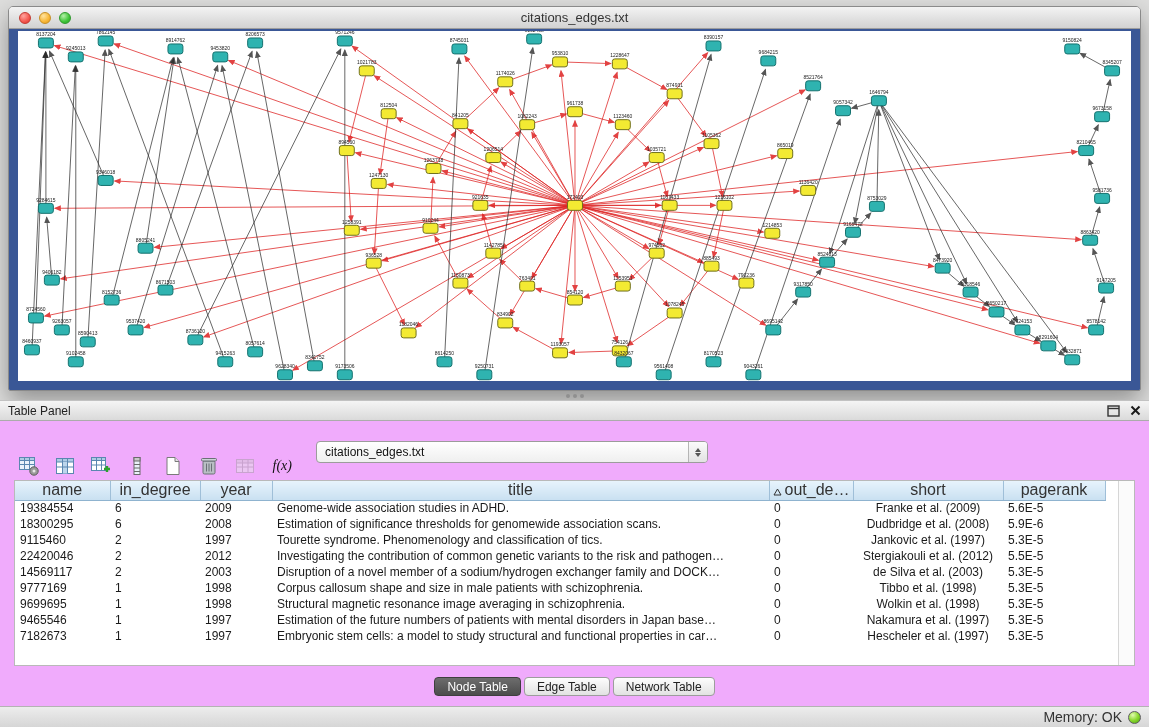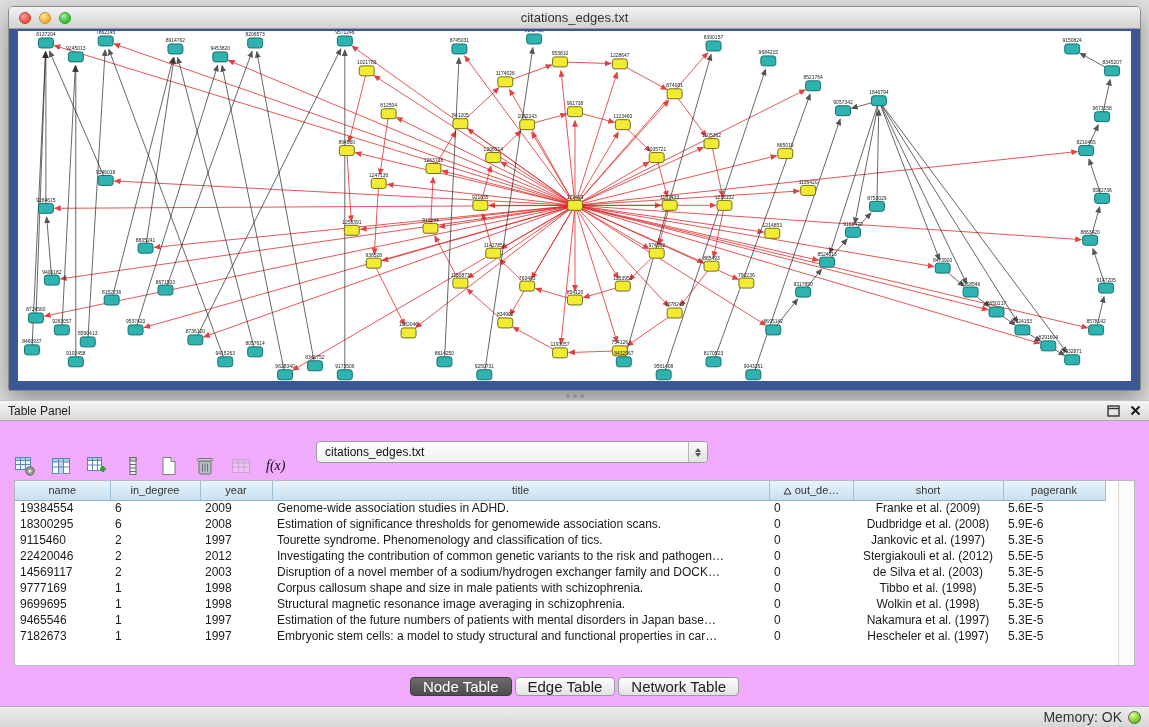--- a/index.html
+++ b/index.html
@@ -28,52 +28,52 @@
 
   
   .table-panel{position:absolute;left:0;top:400px;width:1149px;height:306px;background:#f0abfc;box-sizing:border-box;}
   .panel-header{height:21px;background:linear-gradient(#f5f5f5,#dadada);border-top:1px solid #c2c2c2;
     border-bottom:1px solid #ababab;display:flex;align-items:center;padding:0 8px;box-sizing:border-box;font-size:12px;color:#222;}
   .panel-title{flex:1;}
   .panel-actions{display:flex;align-items:center;gap:10px;}
   .panel-actions svg{display:block;}
 
   .toolbar{height:58px;display:flex;align-items:center;padding:4px 10px 0 14px;box-sizing:border-box;gap:10px;}
-  .tool-btn{width:26px;height:26px;border:none;background:transparent;padding:0;display:flex;align-items:center;justify-content:flex-start;cursor:default;margin-top:28px;}
+  .tool-btn{width:26px;height:26px;border:none;background:transparent;padding:0;display:flex;align-items:center;justify-content:flex-end;cursor:default;margin-top:28px;}
   .tool-btn svg{display:block;}
   .fx-label{font-family:"Liberation Serif",serif;font-style:italic;font-size:14px;color:#111;}
 
   .combo{margin-left:14px;width:392px;height:22px;border:1px solid #9c9c9c;border-radius:4px;
     background:linear-gradient(#ffffff,#efefef);display:flex;align-items:center;box-sizing:border-box;overflow:hidden;}
   .combo-value{flex:1;font-size:12px;color:#111;padding-left:8px;white-space:nowrap;overflow:hidden;}
   .combo-arrows{width:18px;height:100%;border-left:1px solid #b5b5b5;background:linear-gradient(#fbfbfb,#e2e2e2);
     display:flex;flex-direction:column;align-items:center;justify-content:center;gap:1px;}
   .combo-arrows span{width:0;height:0;border-left:3.5px solid transparent;border-right:3.5px solid transparent;display:block;}
   .arrow-up{border-bottom:4px solid #555;}
   .arrow-down{border-top:4px solid #555;}
 
   .table-wrap{position:absolute;left:14px;right:14px;top:80px;height:186px;background:#ffffff;border:1px solid #b9b9b9;box-sizing:border-box;overflow:hidden;}
   .vscroll{position:absolute;top:0;right:0;bottom:0;width:15px;background:#fbfbfb;border-left:1px solid #d6d6d6;}
   table{border-collapse:collapse;table-layout:fixed;width:1090px;}
-  th{height:19px;font-size:11px;font-weight:normal;color:#333;text-align:center;
+  th{height:19px;font-size:16px;font-weight:normal;color:#333;text-align:center;
     background:linear-gradient(#e7f3fc,#c9e0f1);border-right:1px solid #9fbfd8;border-bottom:1px solid #8fb3cf;
     white-space:nowrap;overflow:hidden;padding:0 3px;box-sizing:border-box;}
   th .sort-ico{display:inline-block;vertical-align:-1px;margin-right:3px;}
   td{height:16px;font-size:12px;color:#1a1a1a;padding:0 5px;white-space:nowrap;overflow:hidden;box-sizing:border-box;}
   td.c5{text-align:center;}
   colgroup col:nth-child(1){width:95px;}
   colgroup col:nth-child(2){width:90px;}
   colgroup col:nth-child(3){width:72px;}
   colgroup col:nth-child(4){width:497px;}
   colgroup col:nth-child(5){width:84px;}
   colgroup col:nth-child(6){width:150px;}
   colgroup col:nth-child(7){width:102px;}
 
   .tabbar{position:absolute;left:0;right:0;top:266px;height:40px;display:flex;align-items:center;justify-content:center;gap:3px;}
-  .tab{font-family:"Liberation Sans",sans-serif;font-size:15px;padding:2px 12px;height:19px;line-height:14px;
+  .tab{font-family:"Liberation Sans",sans-serif;font-size:12px;padding:2px 12px;height:19px;line-height:14px;
     border:1px solid #9d9d9d;border-radius:4px;background:linear-gradient(#fdfdfd,#e2e2e2);color:#222;cursor:default;}
   .tab.selected{background:linear-gradient(#6d6d6d,#4c4c4c);border-color:#3f3f3f;color:#ffffff;}
 
   
   .statusbar{position:absolute;left:0;bottom:0;width:1149px;height:21px;background:linear-gradient(#ededed,#d6d6d6);
     border-top:1px solid #b3b3b3;display:flex;align-items:center;justify-content:flex-end;padding-right:8px;box-sizing:border-box;gap:6px;}
   .mem-label{font-size:14px;color:#333;}
   .mem-dot{width:13px;height:13px;border-radius:50%;box-sizing:border-box;border:1px solid #5d5d5d;
     background:radial-gradient(circle at 35% 28%,#e2fbb0,#8bd92f 50%,#49a40e);}
 </style>

